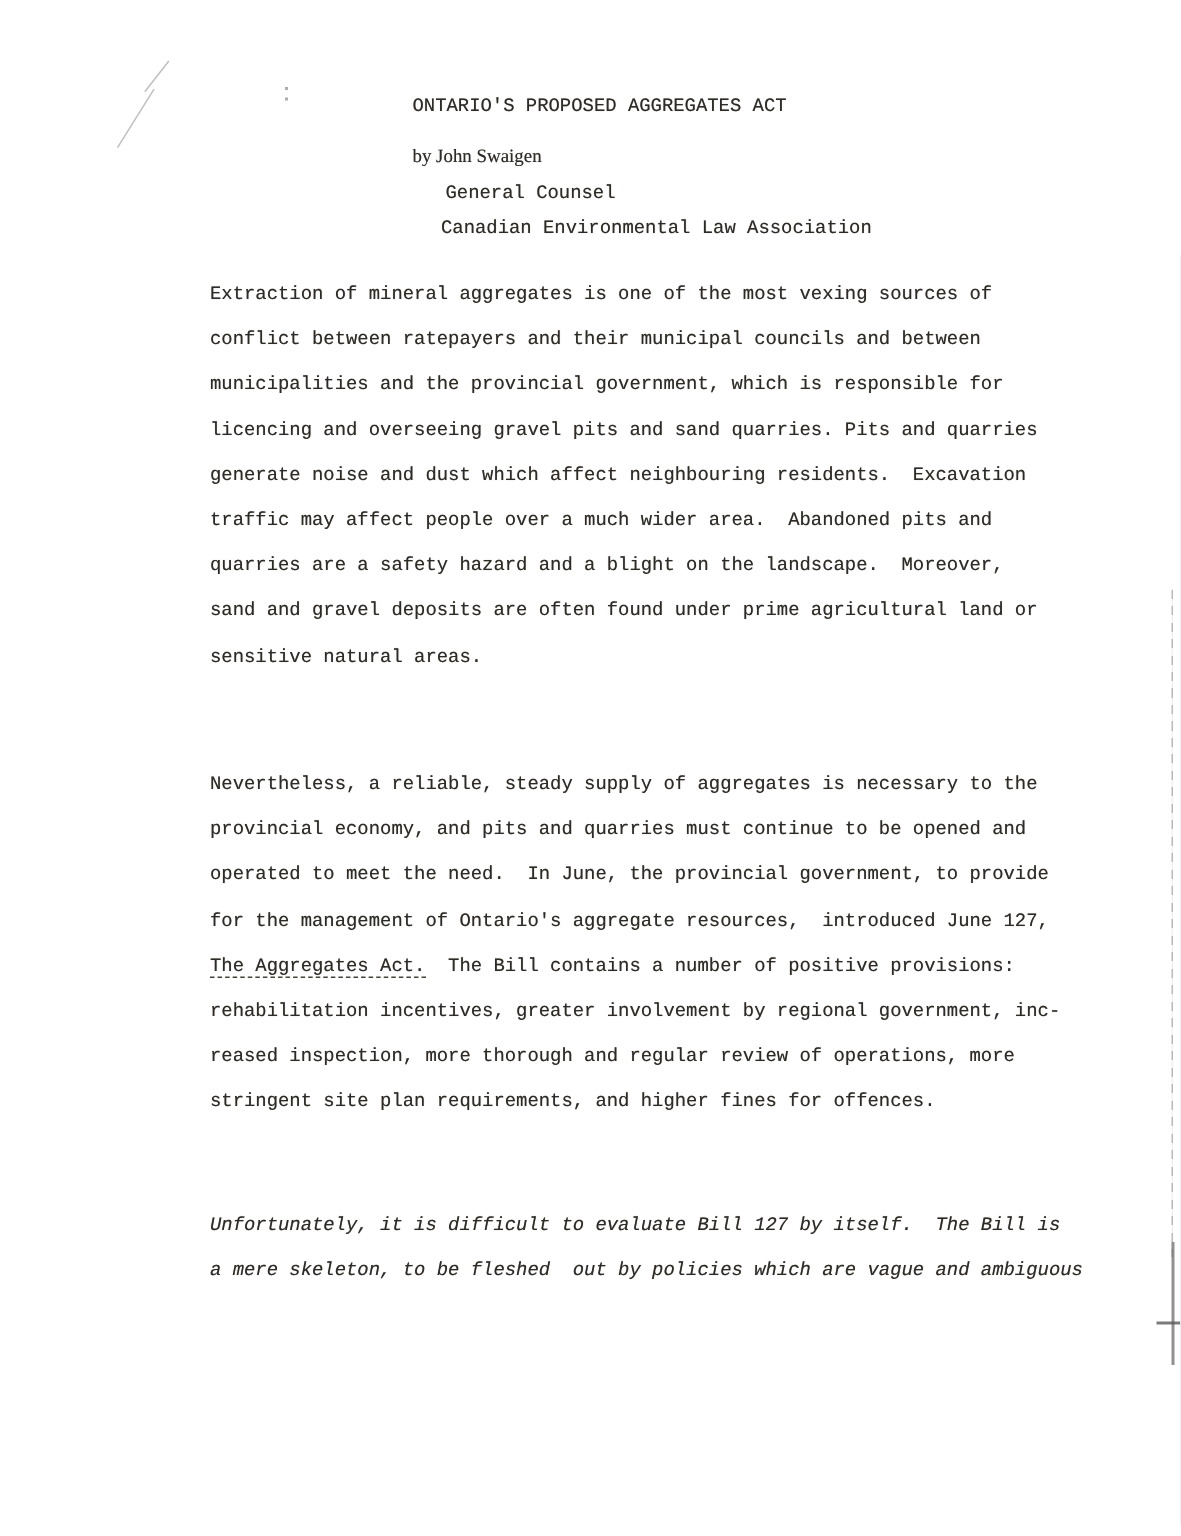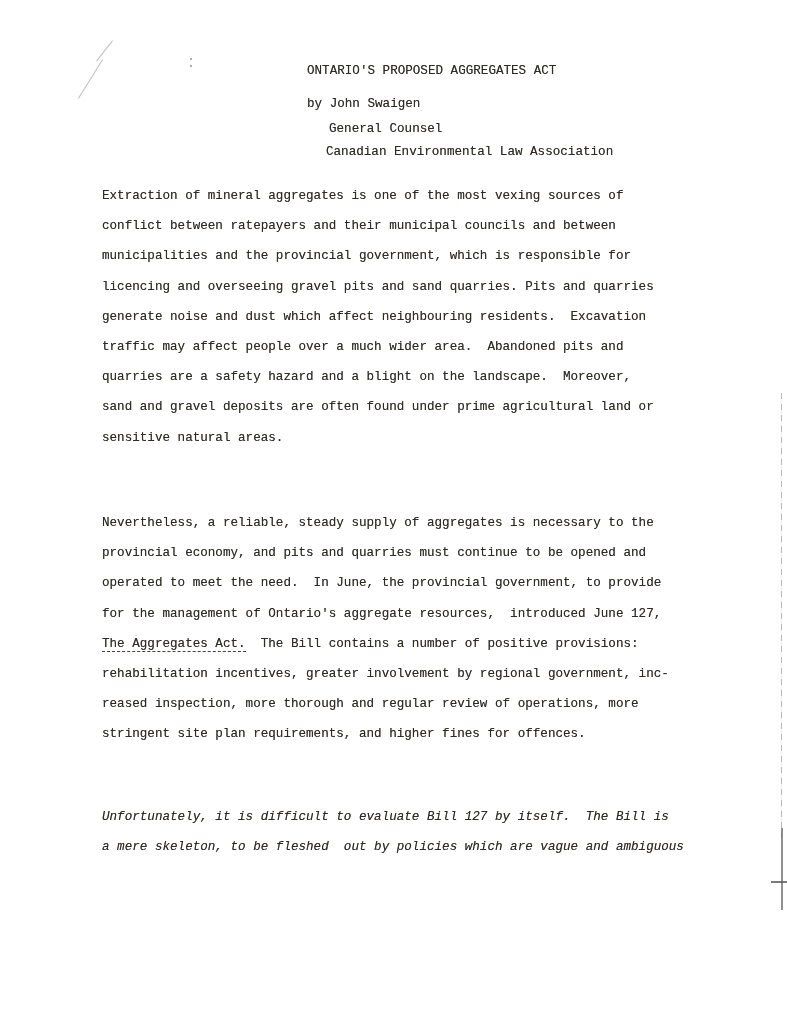--- a/index.html
+++ b/index.html
@@ -15,40 +15,40 @@
     overflow: hidden;
     font-family: "Liberation Mono", "DejaVu Sans Mono", monospace;
     color: #2e2b27;
     text-shadow: 0 0 0.5px rgba(40,36,30,0.55);
   }
   .hline {
     position: absolute;
     font-size: 12.6px;
     line-height: 1.18;
     white-space: pre;
-    margin-left: 32px;
   }
   .title   { left: 275px; top: 64px;  }
-  .byline  { left: 275px; top: 97px;  }
+  .byline  { left: 275px; top: 97px; font-family: Liberation Serif, serif;  }
   .role    { left: 297px; top: 122px; }
   .org     { left: 294px; top: 145px; }
 
   .para {
     position: absolute;
     left: 102px;
     width: 640px;
   }
   .para-1 { top: 181px; }
   .para-2 { top: 508px; }
   .para-3 { top: 802px; font-style: italic; }
   .line {
     height: 30.2px;
     line-height: 30.2px;
     font-size: 12.6px;
     white-space: pre;
+    margin-left: 38px;
   }
   .underlined {
     border-bottom: 1.5px dashed #44403a;
   }
 
   
   .pencil-mark {
     position: absolute;
     width: 1.3px;
     background: #8a8a8a;

